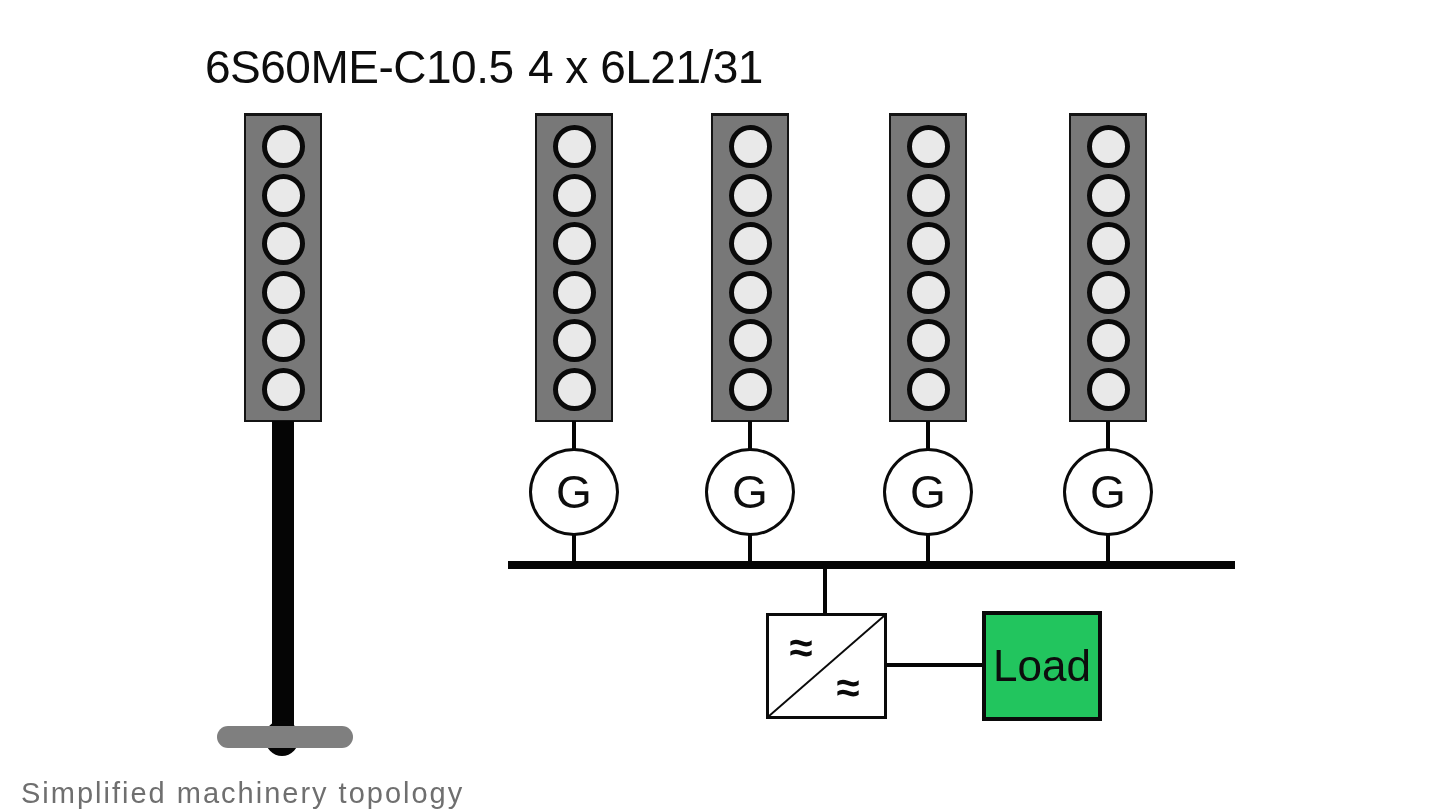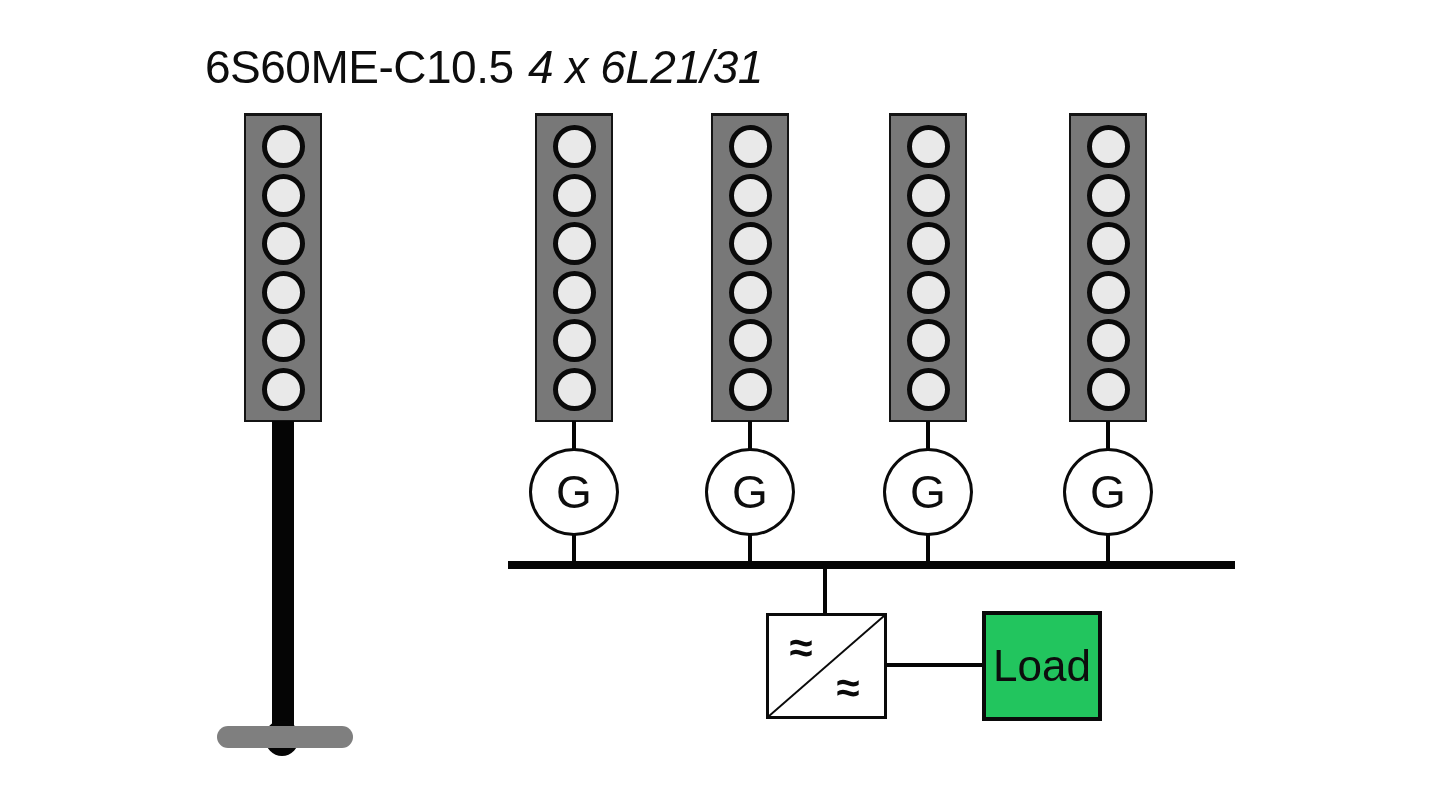--- a/index.html
+++ b/index.html
@@ -17,21 +17,21 @@
     position: absolute;
     top: 30px;
     font-size: 46px;
     font-weight: 500;
     color: #0d0d0d;
     line-height: 1;
     white-space: nowrap;
     letter-spacing: -0.5px;
   }
   .title-main { left: 205px; }
-  .title-gensets { left: 528px; font-style: italic; }
+  .title-gensets { left: 528px; }
 
   
   .engine {
     position: absolute;
     top: 99px;
     width: 78px; height: 309px;
     box-sizing: border-box;
     background: #787878;
     border: 2px solid #141414;
     border-top-width: 3px;
@@ -251,14 +251,15 @@
     <span class="approx approx-top">≈</span>
     <span class="approx approx-bottom">≈</span>
   </div>
 
   <div class="hline"></div>
 
   <div class="load-box">
     <span>Load</span>
   </div>
 
+  <div class="caption">Simplified machinery topology</div>
 
 </div>
 
 </body></html>

